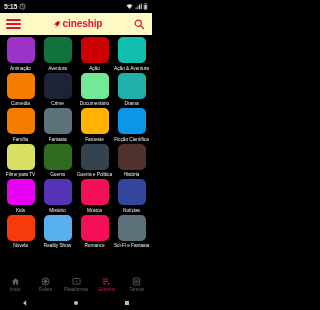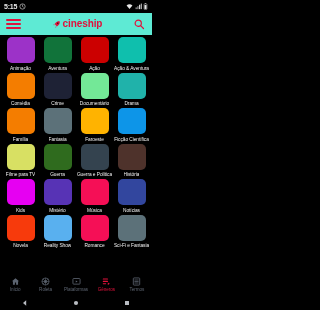--- a/index.html
+++ b/index.html
@@ -48,21 +48,21 @@
   }
 
   
   .app-bar {
     height: 22px;
     display: flex;
     align-items: center;
     justify-content: space-between;
     padding: 0 6px;
     box-sizing: border-box;
-    background: #5eead4;
+    background: #fef9c3;
   }
   .menu-btn {
     width: 16px;
     height: 14px;
     display: flex;
     flex-direction: column;
     justify-content: center;
     gap: 2.4px;
     cursor: pointer;
   }

